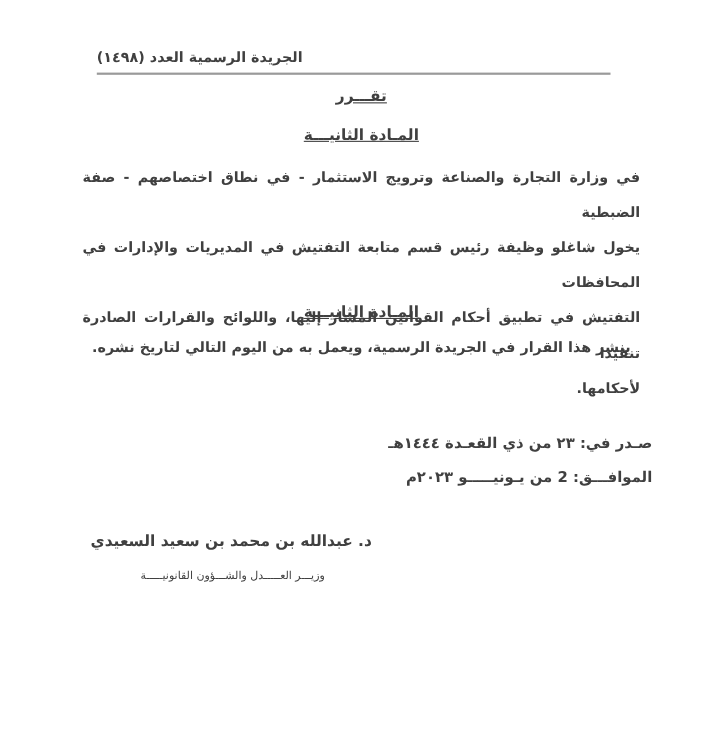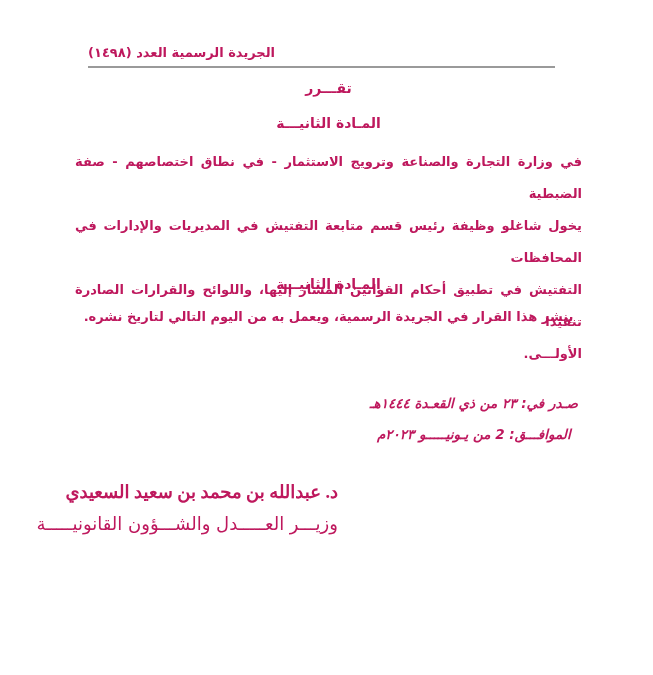--- a/index.html
+++ b/index.html
@@ -6,21 +6,21 @@
     margin: 0;
     padding: 0;
     background: #ffffff;
   }
   .page {
     position: relative;
     width: 653px;
     height: 675px;
     background: #ffffff;
     font-family: "DejaVu Sans", sans-serif;
-    color: #be185d;
+    color: #404040;
     direction: rtl;
     overflow: hidden;
   }
   .masthead {
     position: absolute;
     left: 88px;
     top: 45px;
     font-size: 13px;
     font-weight: bold;
     white-space: nowrap;
@@ -36,20 +36,21 @@
   }
   .center-heading {
     position: absolute;
     left: 75px;
     width: 507px;
     text-align: center;
     font-size: 14px;
     font-weight: bold;
     line-height: 20px;
     white-space: nowrap;
+    text-decoration: underline;
   }
   .decision-word { top: 78px; }
   .article-one-heading { top: 113px; }
   .article-two-heading { top: 274px; }
   .body-para {
     position: absolute;
     left: 75px;
     top: 146px;
     width: 507px;
     font-size: 13px;
@@ -71,68 +72,66 @@
     top: 301px;
     width: 507px;
     font-size: 13px;
     font-weight: bold;
     line-height: 32px;
     text-align: center;
     direction: rtl;
   }
   .dates-block {
     position: absolute;
-    right: 75px;
+    right: 60px;
     top: 388px;
     font-size: 13.5px;
     font-weight: bold;
     line-height: 31px;
-    text-align: center;
+    text-align: right;
     white-space: nowrap;
     direction: rtl;
-    font-style: italic;
   }
   .signature-block {
     position: absolute;
     left: 85px;
     top: 477px;
     width: 253px;
     text-align: center;
     line-height: 31px;
     white-space: nowrap;
     direction: rtl;
   }
   .sig-name {
-    font-size: 18px;
+    font-size: 14px;
     font-weight: bold;
-    font-family: Liberation Serif, serif;
   }
   .sig-title {
-    font-size: 18px;
+    font-size: 10px;
     font-weight: normal;
   }
 </style>
 </head>
 <body>
 
 <div class="page">
 
   <div class="masthead">الجريدة الرسمية العدد (١٤٩٨)</div>
 
   <div class="header-rule"></div>
 
   <div class="center-heading decision-word">تقـــرر</div>
 
   <div class="center-heading article-one-heading">المـادة الثانيـــة</div>
 
   <div class="body-para">
     <div class="jline">في وزارة التجارة والصناعة وترويج الاستثمار - في نطاق اختصاصهم - صفة الضبطية</div>
     <div class="jline">يخول شاغلو وظيفة رئيس قسم متابعة التفتيش في المديريات والإدارات في المحافظات</div>
     <div class="jline">التفتيش في تطبيق أحكام القوانين المشار إليها، واللوائح والقرارات الصادرة تنفيذا</div>
-    <div class="lastline">الأولـــى.</div>
+    <div class="lastline">لأحكامها.</div>
   </div>
 
   <div class="center-heading article-two-heading">المـادة الثانيـــة</div>
 
   <div class="article-two-body">ينشر هذا القرار في الجريدة الرسمية، ويعمل به من اليوم التالي لتاريخ نشره.</div>
 
   <div class="dates-block">
     <div>صـدر في: ٢٣ من ذي القعـدة ١٤٤٤هـ</div>
     <div>الموافـــق: 2 من يـونيـــــو ٢٠٢٣م</div>
   </div>

